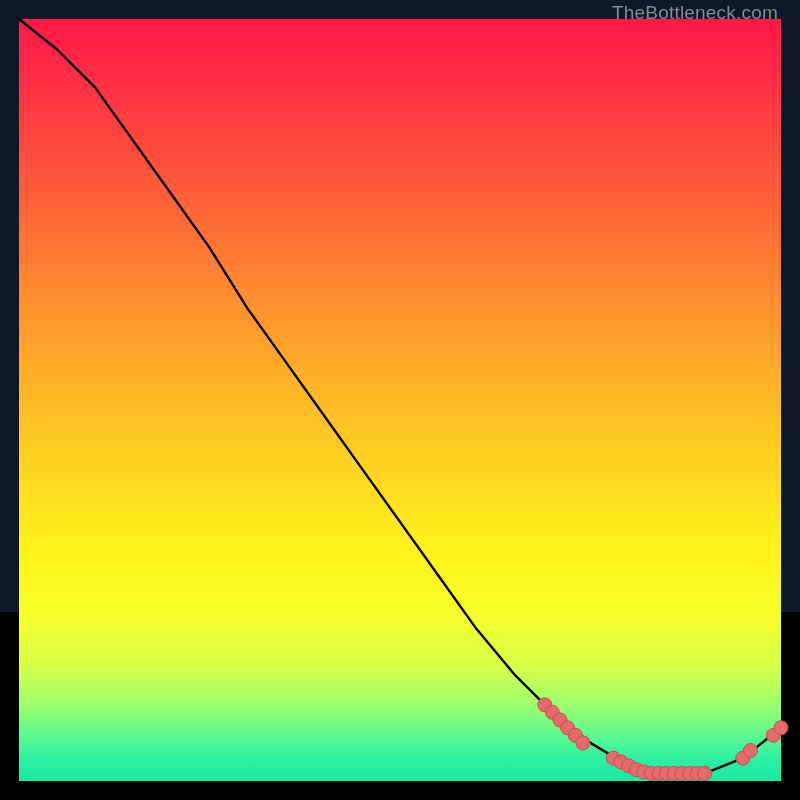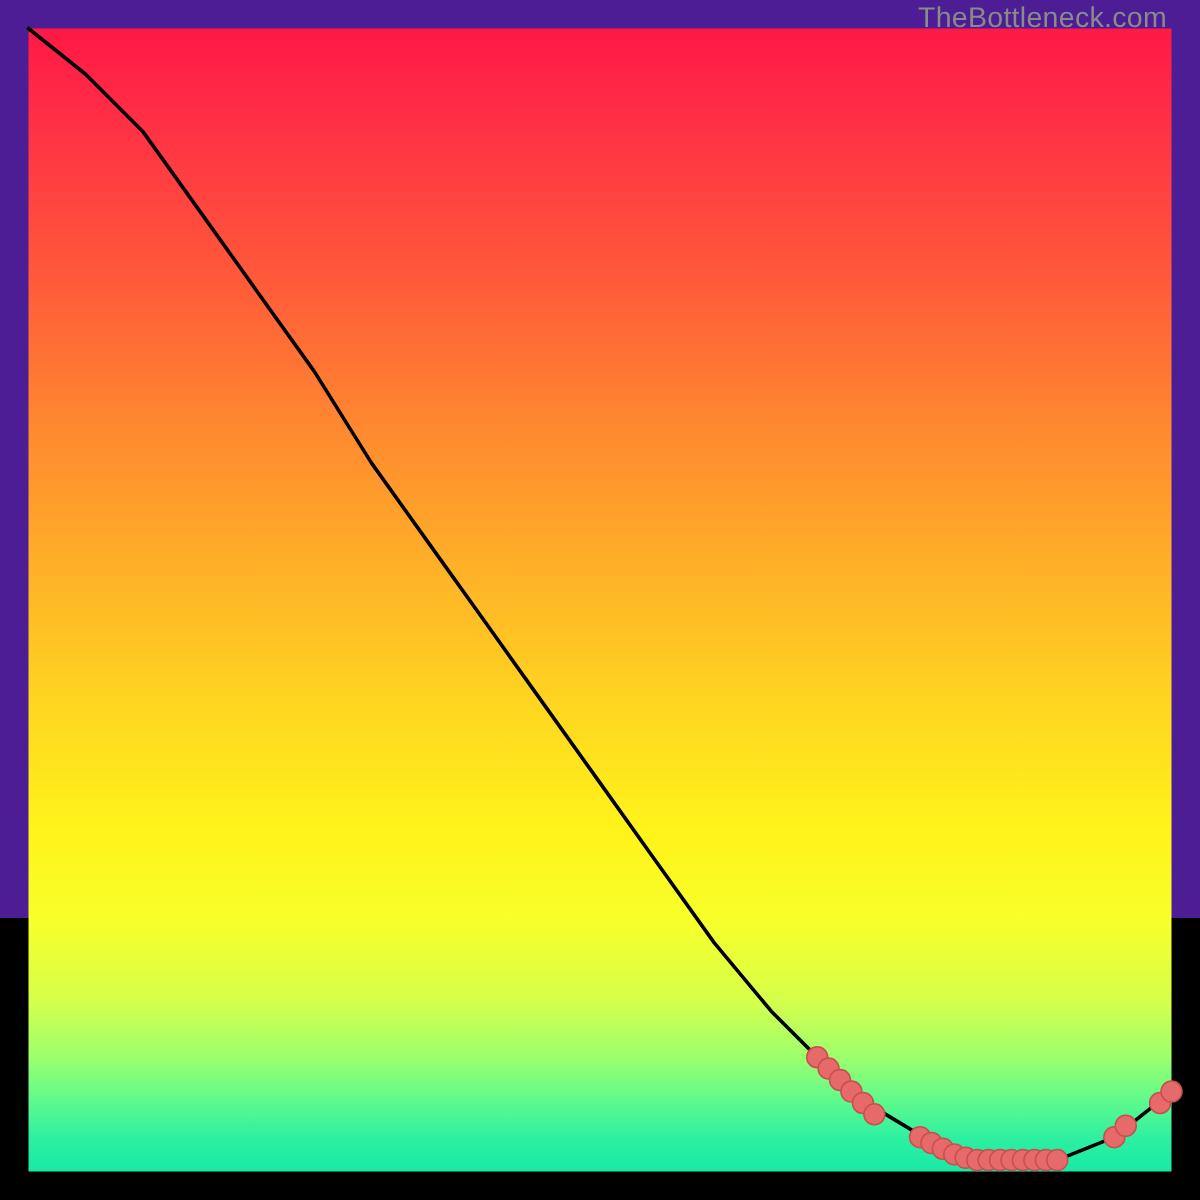--- a/index.html
+++ b/index.html
@@ -8,21 +8,21 @@
     width: 800px;
     height: 800px;
     background: #000;
     overflow: hidden;
     font-family: Arial, Helvetica, sans-serif;
   }
   .stage {
     position: relative;
     width: 800px;
     height: 612px;
-    background: #4c1d95;
+    background: #0f172a;
   }
   .plot {
     position: absolute;
     left: 19px;
     top: 19px;
     width: 762px;
     height: 762px;
     
     background: linear-gradient(
       to bottom,

